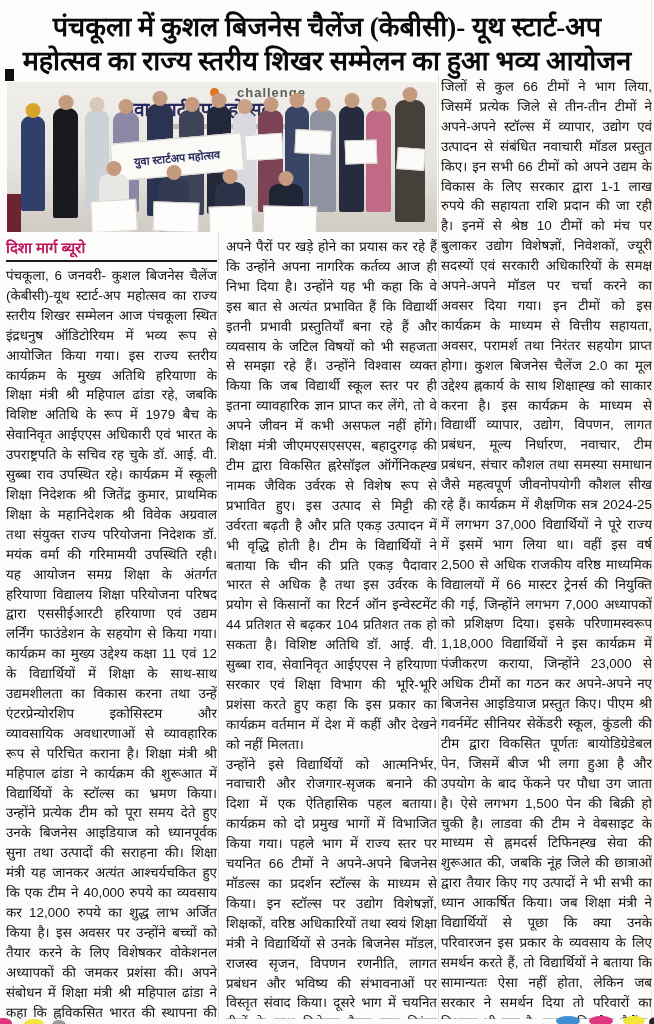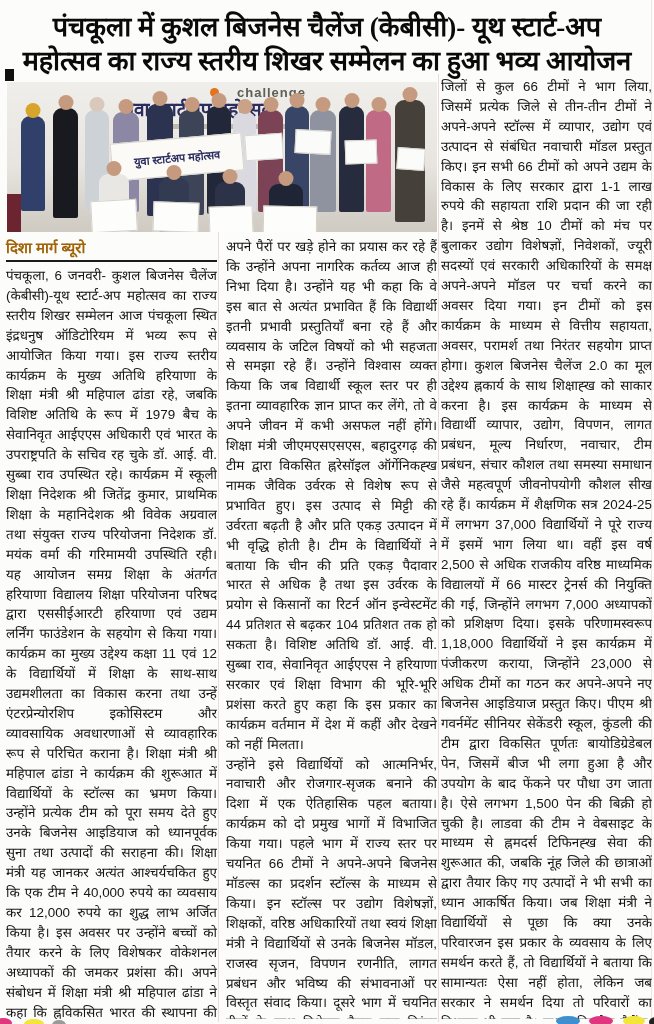--- a/index.html
+++ b/index.html
@@ -30,21 +30,21 @@
   .pn::before{content:"";position:absolute;top:-13px;left:50%;transform:translateX(-50%);
               width:15px;height:15px;border-radius:50%;background:var(--h,#c59a7e);}
   .pn.front{z-index:4;}
   .sheet{position:absolute;background:#fbfbf9;border:1px solid #d8d5ce;z-index:3;}
   .placard{position:absolute;background:#fdfdfb;border:1px solid #d4d1ca;z-index:5;}
   .cheque{position:absolute;left:104px;top:56px;width:130px;height:36px;background:#fbfaf6;
           border:1px solid #d8d5ce;transform:rotate(-5deg);z-index:3;display:flex;align-items:center;
           justify-content:center;font-size:11px;font-weight:700;color:#2b2d60;white-space:nowrap;overflow:hidden;}
 
   
-  .byline{position:absolute;left:6px;top:237px;font-size:15px;font-weight:700;color:#a16207;}
+  .byline{position:absolute;left:6px;top:237px;font-size:15px;font-weight:700;color:#be185d;}
   .byline-rule{position:absolute;left:6px;top:260px;width:211px;height:2px;background:#1b1b1b;}
 
   
   .col{position:absolute;width:211px;text-align:justify;font-size:13.4px;line-height:19.9px;
        color:#151515;white-space:pre-line;overflow:hidden;word-spacing:1px;}
   .col1{left:6px;top:266px;height:753px;}
   .col2{left:226px;top:237px;height:782px;}
   .col3{left:441px;top:77px;height:942px;}
 
   

